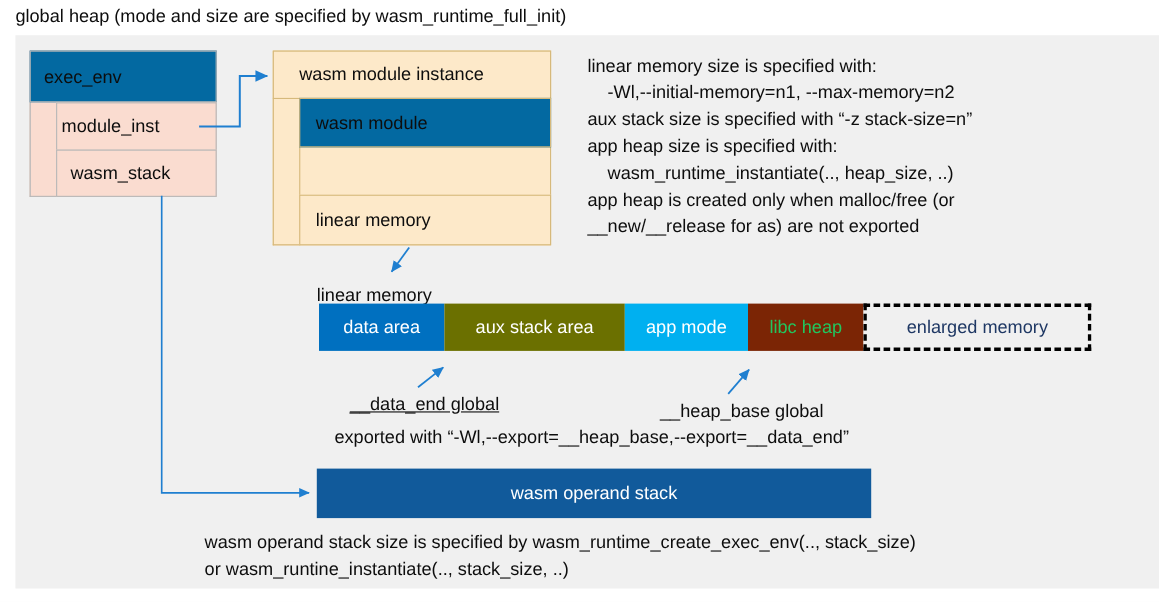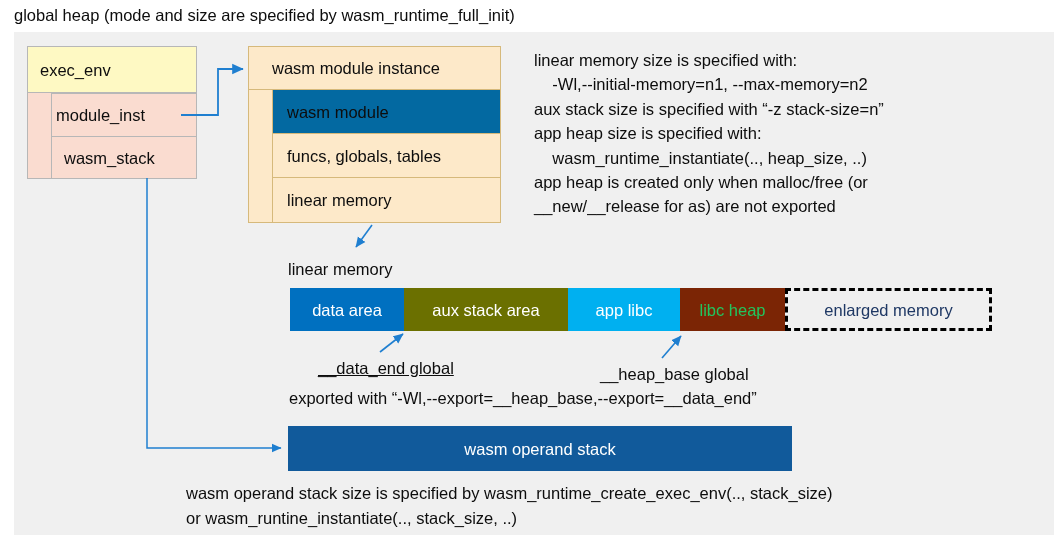--- a/index.html
+++ b/index.html
@@ -160,21 +160,21 @@
     left: 288px;
     top: 259px;
     font-size: 16.5px;
     line-height: 20px;
     white-space: nowrap;
   }
   
   #memory-bar {
     position: absolute;
     left: 290px;
-    top: 288px;
+    top: 276px;
     height: 43px;
     display: flex;
   }
   .mem-seg {
     box-sizing: border-box;
     display: flex;
     align-items: center;
     justify-content: center;
     color: #ffffff;
     font-size: 16.5px;
@@ -203,21 +203,21 @@
   #heap-base-label {
     position: absolute;
     left: 600px;
     top: 364px;
     font-size: 16.5px;
     line-height: 20px;
     white-space: nowrap;
   }
   #exported-with-label {
     position: absolute;
-    left: 289px;
+    left: 304px;
     top: 388px;
     font-size: 16.5px;
     line-height: 20px;
     white-space: nowrap;
   }
   
   #operand-stack-bar {
     position: absolute;
     left: 288px;
     top: 426px;
@@ -252,40 +252,37 @@
 <body style="background: rgb(255, 255, 255);">
 
 <div class="stage">
 
   <div id="diagram-title">global heap (mode and size are specified by wasm_runtime_full_init)</div>
 
   <div id="panel" style="background: rgb(240, 240, 240);"></div>
 
   <div id="exec-env-box" style="background: rgb(250, 220, 208); border-color: rgb(183, 183, 183);"></div>
   <div id="exec-env-indent" style="background: rgb(250, 220, 208); border-color: rgb(183, 183, 183);"></div>
-  <div class="cell" id="exec-env-header" style="background: #fef9c3; border-color: rgb(183, 183, 183);">
+  <div class="cell" id="exec-env-header" style="background: #0369a1; border-color: rgb(183, 183, 183);">
     <span>exec_env</span>
   </div>
   <div class="cell" id="module-inst-cell" style="background: rgb(250, 220, 208); border-color: rgb(183, 183, 183);">
     <span>module_inst</span>
   </div>
   <div class="cell" id="wasm-stack-cell" style="background: rgb(250, 220, 208); border-color: rgb(183, 183, 183);">
     <span>wasm_stack</span>
   </div>
 
   <div id="module-instance-box" style="background: rgb(253, 233, 201); border-color: rgb(214, 185, 123);"></div>
   <div id="module-instance-indent" style="background: rgb(253, 233, 201); border-color: rgb(214, 185, 123);"></div>
   <div class="cell" id="module-instance-header" style="background: rgb(253, 233, 201); border-color: rgb(214, 185, 123);">
     <span>wasm module instance</span>
   </div>
   <div class="cell" id="wasm-module-cell" style="background: #0369a1; border-color: rgb(214, 185, 123);">
     <span>wasm module</span>
-  </div>
-  <div class="cell" id="funcs-globals-cell" style="background: rgb(253, 233, 201); border-color: rgb(214, 185, 123);">
-    <span>funcs, globals, tables</span>
   </div>
   <div class="cell" id="linear-memory-cell" style="background: rgb(253, 233, 201); border-color: rgb(214, 185, 123);">
     <span>linear memory</span>
   </div>
 
   <div id="spec-note">linear memory size is specified with:
     -Wl,--initial-memory=n1, --max-memory=n2
 aux stack size is specified with “-z stack-size=n”
 app heap size is specified with:
     wasm_runtime_instantiate(.., heap_size, ..)
@@ -295,21 +292,21 @@
   <div id="linear-memory-caption">linear memory</div>
 
   <div id="memory-bar">
     <div class="mem-seg" id="seg-data-area" style="background: rgb(0, 112, 192); color: rgb(255, 255, 255);">
       <span>data area</span>
     </div>
     <div class="mem-seg" id="seg-aux-stack-area" style="background: rgb(107, 112, 0); color: rgb(255, 255, 255);">
       <span>aux stack area</span>
     </div>
     <div class="mem-seg" id="seg-app-heap" style="background: rgb(0, 176, 240); color: rgb(255, 255, 255);">
-      <span>app libc</span>
+      <span>app mode</span>
     </div>
     <div class="mem-seg" id="seg-libc-heap" style="background: rgb(123, 37, 5); color: #22c55e;">
       <span>libc heap</span>
     </div>
     <div class="mem-seg" id="seg-enlarged-memory" style="background: rgb(240, 240, 240); color: rgb(31, 56, 100); border: 3px dashed rgb(0, 0, 0);">
       <span>enlarged memory</span>
     </div>
   </div>
 
   <div id="data-end-label">__data_end global</div>

